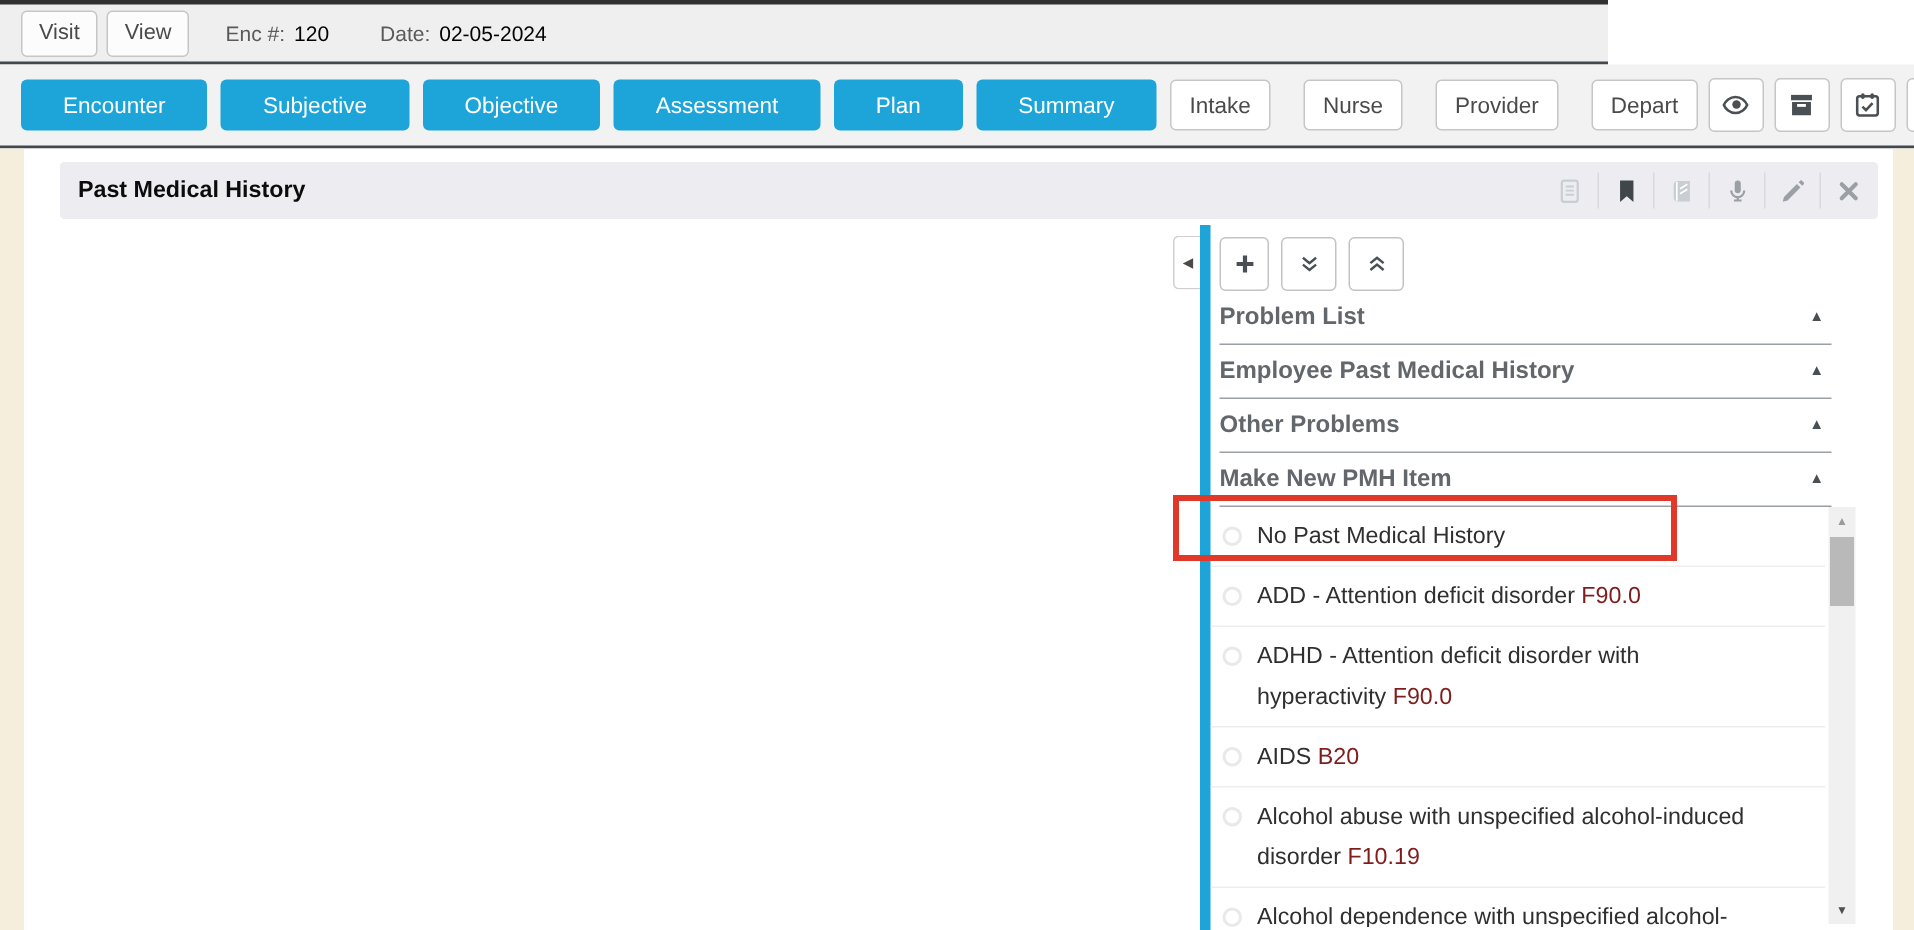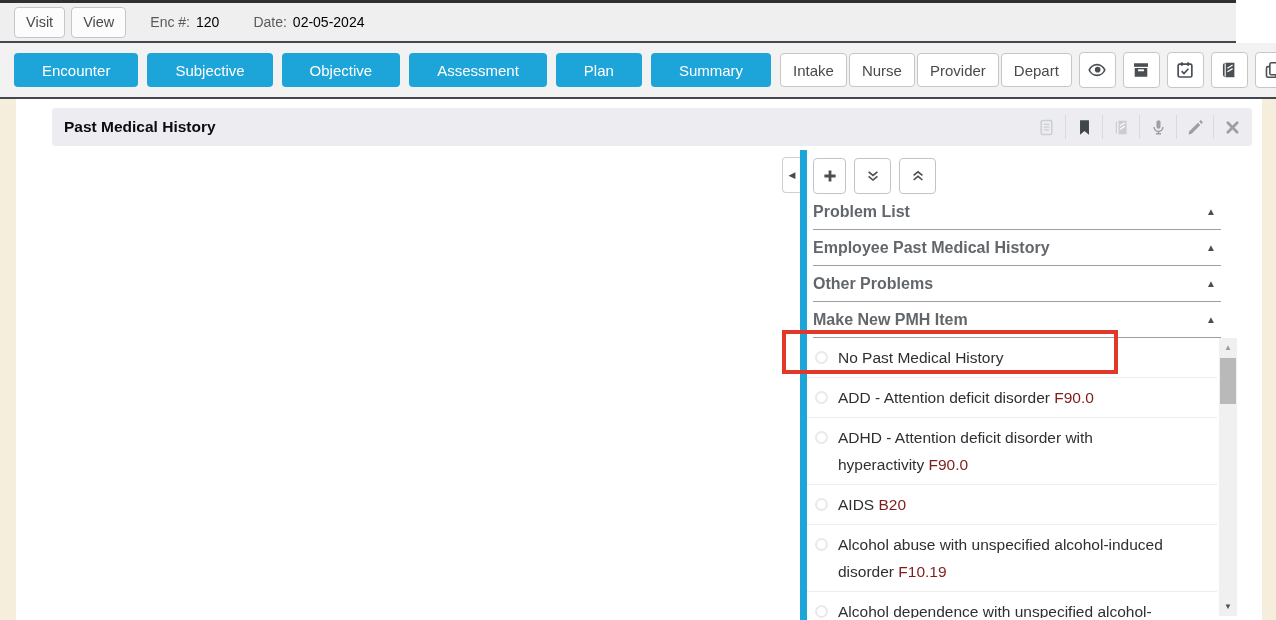--- a/index.html
+++ b/index.html
@@ -3,21 +3,21 @@
 <meta charset="utf-8">
 <style>
   html,body{margin:0;padding:0;}
   body{
     width:1276px;height:620px;overflow:hidden;position:relative;
     font-family:"Liberation Sans",sans-serif;background:#fff;
     -webkit-font-smoothing:antialiased;
   }
   
   .topbar{
-    position:absolute;left:0;top:0;width:1236px;height:43px;box-sizing:border-box;
+    position:absolute;left:0;top:0;width:1072px;height:43px;box-sizing:border-box;
     background:#efefef;border-top:3px solid #303030;border-bottom:2px solid #42484e;
     display:flex;align-items:center;padding-left:14px;
   }
   .wbtn{
     height:31px;padding:0 11px;margin-right:6px;background:#fcfcfc;
     border:1px solid #c6c6c6;border-radius:4px;color:#4a4a4a;font-size:14.5px;
     font-family:inherit;display:flex;align-items:center;cursor:pointer;
   }
   .enc-group{margin-left:18px;font-size:14px;display:flex;align-items:flex-end;gap:6px;}
   .lbl{color:#5a5a5a;} .val{color:#000;} .sp{width:22px;}
@@ -41,21 +41,21 @@
     width:37px;height:36px;background:#fff;border:1px solid #c6c6c6;border-radius:4px;
     display:flex;align-items:center;justify-content:center;padding:0;cursor:pointer;color:#4a4f54;
   }
   .ibtn svg{width:18px;height:18px;display:block;}
   
   .main{position:absolute;left:0;top:99px;width:1276px;height:521px;background:#fff;overflow:hidden;}
   .beige-l{position:absolute;left:0;top:0;width:16px;height:100%;background:var(--beige,#f5eedc);}
   .beige-r{position:absolute;right:0;top:0;width:14px;height:100%;background:var(--beige,#f5eedc);}
   
   .sec-header{
-    position:absolute;left:52px;right:24px;top:9px;height:38px;box-sizing:border-box;
+    position:absolute;left:40px;right:24px;top:9px;height:38px;box-sizing:border-box;
     background:#ededf1;border-radius:3px;display:flex;align-items:center;padding:0 2px 0 12px;
   }
   .sec-title{font-weight:bold;font-size:15.5px;color:#0c0c0c;}
   .hdr-icons{margin-left:auto;display:flex;align-items:center;height:24px;}
   .hdr-ic{
     width:37px;height:24px;display:flex;align-items:center;justify-content:center;
     border-left:1px solid #dadade;background:none;border-top:none;border-right:none;border-bottom:none;
     padding:0;cursor:pointer;
   }
   .hdr-ic:first-child{border-left:none;}
@@ -134,21 +134,21 @@
 <div class="toolbar">
   <span id="nav-tabs" style="display:flex">
       <button class="tab">Encounter</button>
       <button class="tab">Subjective</button>
       <button class="tab">Objective</button>
       <button class="tab">Assessment</button>
       <button class="tab">Plan</button>
       <button class="tab">Summary</button>
     </span>
   <span class="rgroup">
-    <span id="stage-btns" style="display:flex;gap:2px">
+    <span id="stage-btns" style="display:flex;gap:22px">
         <button class="sbtn">Intake</button>
         <button class="sbtn">Nurse</button>
         <button class="sbtn">Provider</button>
         <button class="sbtn">Depart</button>
       </span>
     <span id="tool-ibtns" style="display:flex;gap:7px">
         <button class="ibtn">
           <span style="display: flex;">
             <svg viewBox="0 0 16 16">
               <path d="M8 3.2C4.7 3.2 2 5.7 1.1 8 2 10.3 4.7 12.8 8 12.8S14 10.3 14.9 8C14 5.7 11.3 3.2 8 3.2Z" fill="none" stroke="currentColor" stroke-width="1.5"></path>

